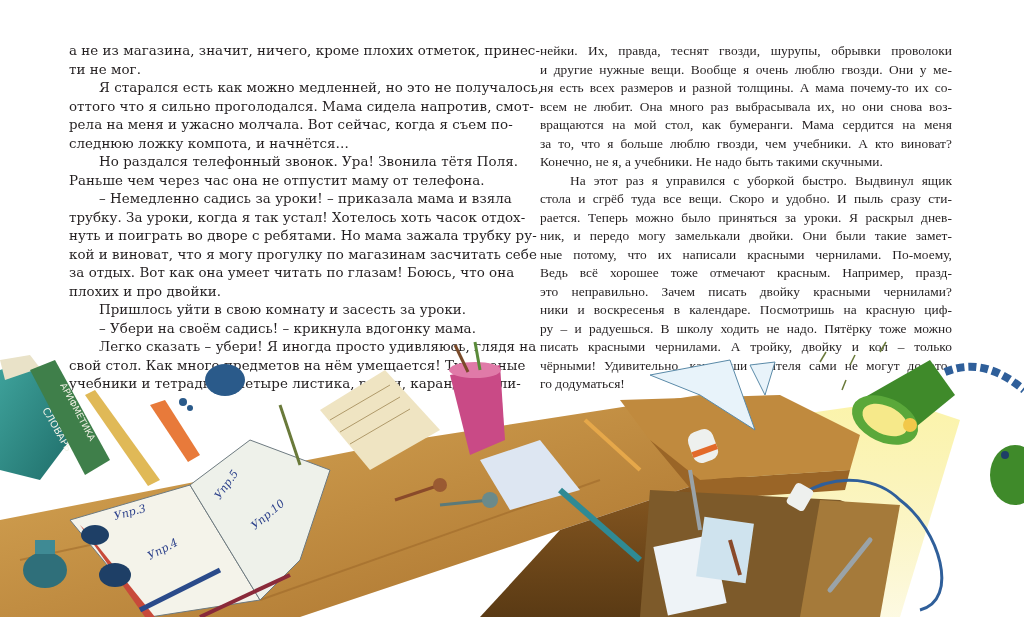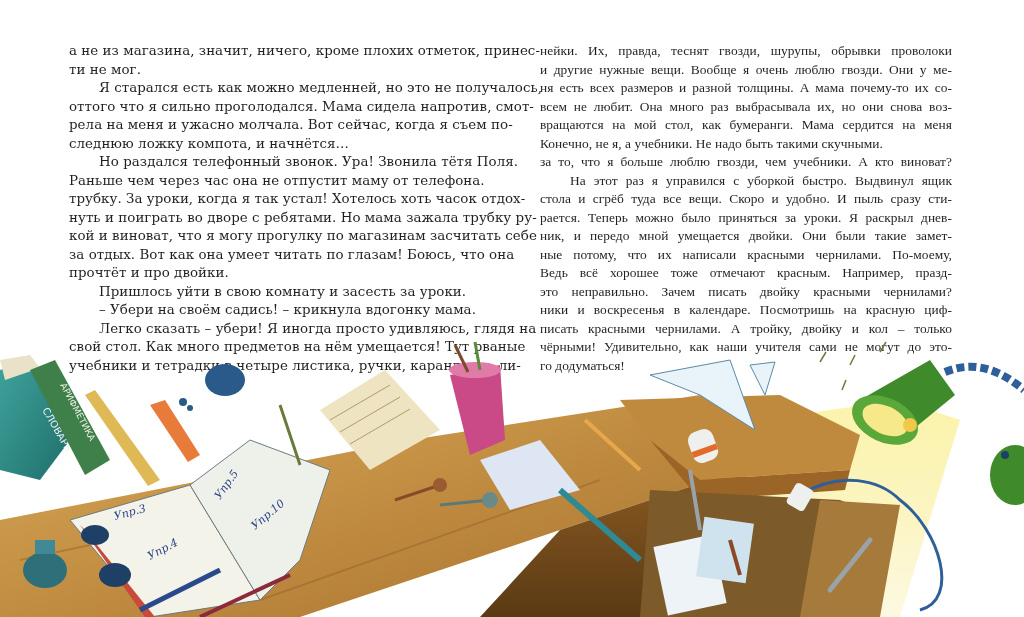--- a/index.html
+++ b/index.html
@@ -19,47 +19,49 @@
 
 <div class="column col-left" id="colL">
     <span class="line">а не из магазина, значит, ничего, кроме плохих отметок, принес-</span>
     <span class="line last">ти не мог.</span>
     <span class="line indent">Я старался есть как можно медленней, но это не получалось,</span>
     <span class="line">оттого что я сильно проголодался. Мама сидела напротив, смот-</span>
     <span class="line">рела на меня и ужасно молчала. Вот сейчас, когда я съем по-</span>
     <span class="line last">следнюю ложку компота, и начнётся…</span>
     <span class="line indent">Но раздался телефонный звонок. Ура! Звонила тётя Поля.</span>
     <span class="line last">Раньше чем через час она не отпустит маму от телефона.</span>
+    <span class="line indent">– Немедленно садись за уроки! – приказала мама и взяла</span>
     <span class="line">трубку. За уроки, когда я так устал! Хотелось хоть часок отдох-</span>
     <span class="line">нуть и поиграть во дворе с ребятами. Но мама зажала трубку ру-</span>
     <span class="line">кой и виноват, что я могу прогулку по магазинам засчитать себе</span>
     <span class="line">за отдых. Вот как она умеет читать по глазам! Боюсь, что она</span>
-    <span class="line last">прочтёт и про двойки.</span>
+    <span class="line last">плохих и про двойки.</span>
     <span class="line indent last">Пришлось уйти в свою комнату и засесть за уроки.</span>
     <span class="line indent last">– Убери на своём садись! – крикнула вдогонку мама.</span>
     <span class="line indent">Легко сказать – убери! Я иногда просто удивляюсь, глядя на</span>
     <span class="line">свой стол. Как много предметов на нём умещается! Тут рваные</span>
     <span class="line">учебники и тетрадки в четыре листика, ручки, карандаши, ли-</span>
   </div>
 <div class="column col-right" id="colR">
     <span class="line">нейки. Их, правда, теснят гвозди, шурупы, обрывки проволоки</span>
     <span class="line">и другие нужные вещи. Вообще я очень люблю гвозди. Они у ме-</span>
     <span class="line">ня есть всех размеров и разной толщины. А мама почему-то их со-</span>
     <span class="line">всем не любит. Она много раз выбрасывала их, но они снова воз-</span>
     <span class="line">вращаются на мой стол, как бумеранги. Мама сердится на меня</span>
+    <span class="line">за то, что я больше люблю гвозди, чем учебники. А кто виноват?</span>
     <span class="line last">Конечно, не я, а учебники. Не надо быть такими скучными.</span>
-    <span class="line">за то, что я больше люблю гвозди, чем учебники. А кто виноват?</span>
     <span class="line indent">На этот раз я управился с уборкой быстро. Выдвинул ящик</span>
     <span class="line">стола и сгрёб туда все вещи. Скоро и удобно. И пыль сразу сти-</span>
     <span class="line">рается. Теперь можно было приняться за уроки. Я раскрыл днев-</span>
-    <span class="line">ник, и передо мной умещается двойки. Они были такие замет-</span>
+    <span class="line">ник, и передо могу замелькали двойки. Они были такие замет-</span>
     <span class="line">ные потому, что их написали красными чернилами. По-моему,</span>
     <span class="line">Ведь всё хорошее тоже отмечают красным. Например, празд-</span>
     <span class="line">это неправильно. Зачем писать двойку красными чернилами?</span>
     <span class="line">ники и воскресенья в календаре. Посмотришь на красную циф-</span>
+    <span class="line">ру – и радуешься. В школу ходить не надо. Пятёрку тоже можно</span>
     <span class="line">писать красными чернилами. А тройку, двойку и кол – только</span>
     <span class="line">чёрными! Удивительно, как наши учителя сами не могут до это-</span>
     <span class="line last">го додуматься!</span>
   </div>
 
 <svg class="illustration" viewBox="0 335 1024 282" width="1024" height="282">
   <defs>
     <linearGradient id="wood" x1="0" y1="0" x2="1" y2="1">
       <stop offset="0" stop-color="#d9a957"></stop>
         <stop offset="1" stop-color="#a8702c"></stop>

